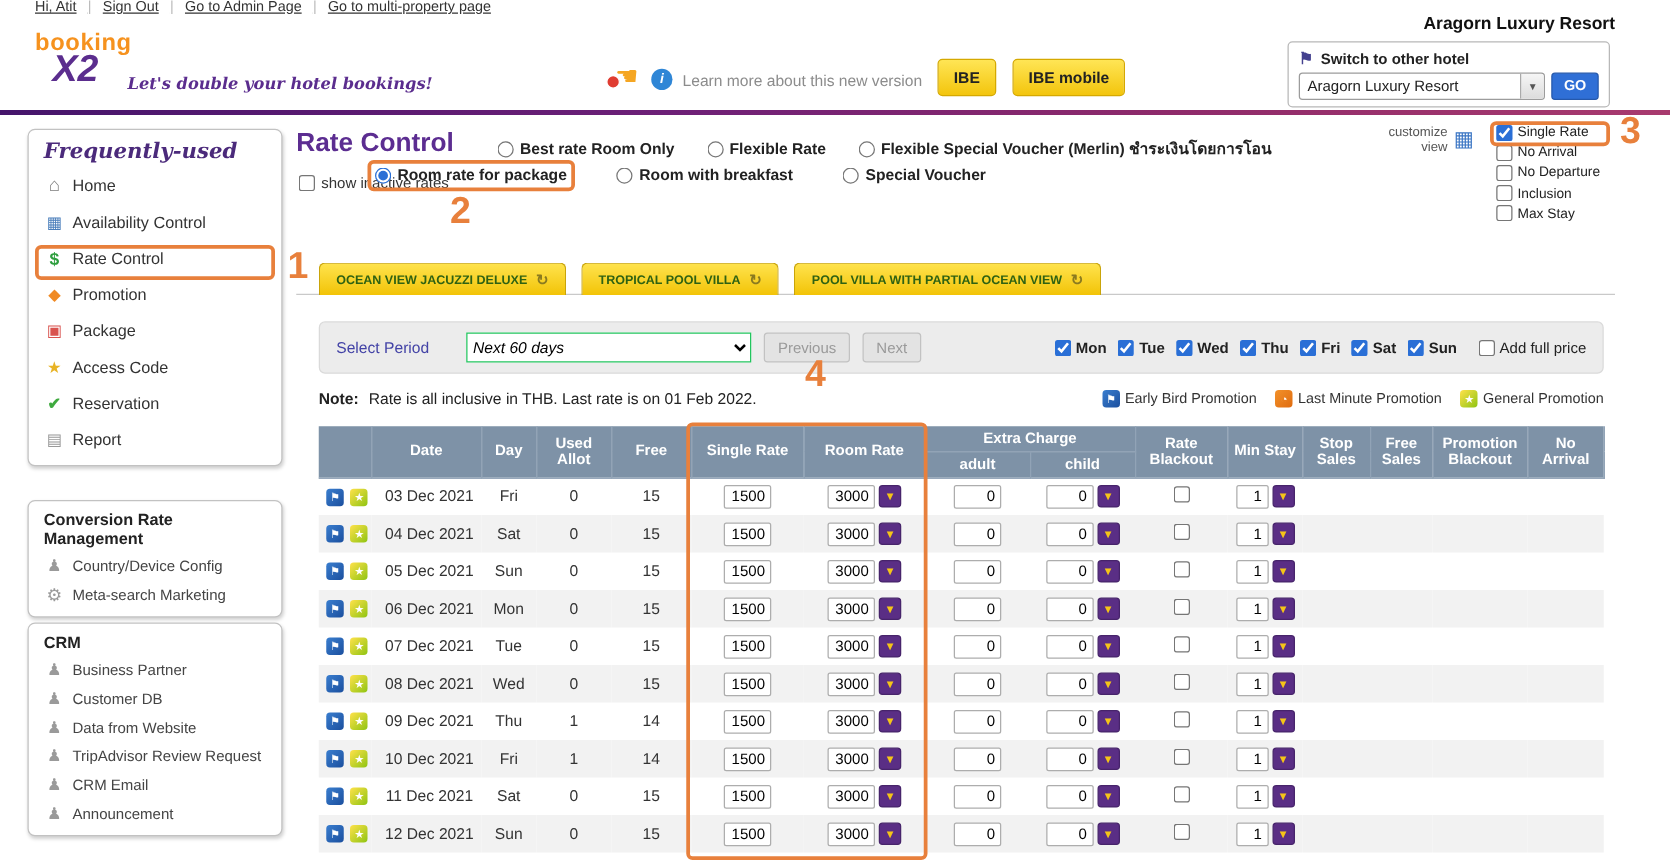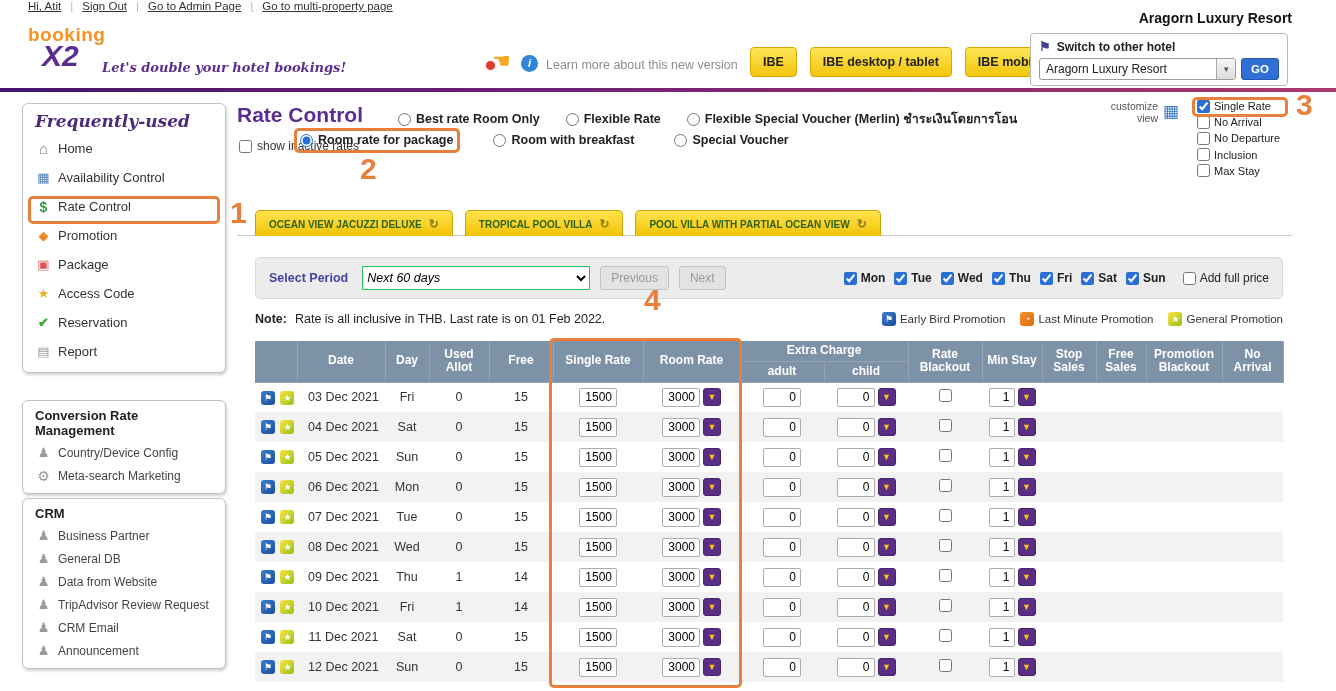--- a/index.html
+++ b/index.html
@@ -73,21 +73,21 @@
   
   .tab-strip { position:absolute; left:237px; top:204px; width:1055px; height:32px; display:flex; align-items:flex-end; gap:12px; padding-left:18px; border-bottom:1px solid #c9c9c9; }
   .tab { display:flex; align-items:center; gap:7px; padding:6px 13px 5px; background:linear-gradient(#ffe34d,#f2c307); border:1px solid #c9a40a; border-bottom:none; border-radius:5px 5px 0 0; font-size:10px; font-weight:bold; color:#2f6212; cursor:pointer; margin-bottom:-1px; white-space:nowrap; }
   .refresh-icon::before { content:"↻"; }
   .tab .refresh-icon { font-size:12px; color:#8a7a20; }
   .tab.active { background:#fff; border-color:#bfbfbf; border-bottom:1px solid #fff; color:#222; font-size:13.5px; padding:7px 16px 6px; }
   .tab.active .refresh-icon { color:#888; }
 
   
   .filter-bar { position:absolute; left:255px; top:257px; width:1028px; height:42px; background:#ececec; border:1px solid #dadada; border-radius:5px; display:flex; align-items:center; padding:0 13px; gap:10px; }
-  .sp-label { font-size:12.5px; font-weight:bold; color:#4343a6; margin-right:4px; }
+  .sp-label { font-size:12.5px; font-weight:normal; color:#4343a6; margin-right:20px; }
   .period-select { width:228px; height:24px; font-size:12.5px; border:1px solid #22c55e; background:#fff; font-family:inherit;font-style:italic; }
   .nav-btn { background:#e3e3e3; color:#9a9a9a; border:1px solid #c2c2c2; border-radius:3px; font-size:12px; padding:4px 10px; font-family:inherit; }
   .day-filters { display:flex; align-items:center; gap:9px; margin-left:auto; }
   .day-opt { display:flex; align-items:center; gap:4px; font-size:12px; font-weight:bold; cursor:pointer; }
   .afp { display:flex; align-items:center; gap:4px; font-size:12px; margin-left:8px; cursor:pointer; }
 
   
   .note-row { position:absolute; left:255px; top:312px; width:1028px; display:flex; align-items:center; font-size:12.5px; color:#222; }
   .note-label { font-weight:bold; margin-right:8px; }
   .legend { display:flex; align-items:center; gap:15px; margin-left:auto; font-size:11.5px; color:#333; }
@@ -147,21 +147,20 @@
     <span class="logo-x2">X2</span>
   </div>
   <div class="tagline">Let's double your hotel bookings!</div>
   <div class="hand-icon">
       <span class="badge"></span>
     </div>
   <div class="info-icon"></div>
   <div class="learn-more">Learn more about this new version</div>
   <div class="ibe-group">
     <button class="ibe-btn">IBE</button>
-    <button class="ibe-btn">IBE desktop / tablet</button>
     <button class="ibe-btn">IBE mobile</button>
   </div>
   <div class="switch-panel">
     <div class="switch-row1">
       <span class="flag-icon"></span>
       <span>Switch to other hotel</span>
     </div>
     <div class="switch-row2">
       <div class="combo">
         <span class="combo-text">Aragorn Luxury Resort</span>
@@ -233,21 +232,21 @@
   <div class="side-panel" id="panel-crm">
     <div class="panel-title">CRM</div>
 
       <div class="side-item small">
         <span class="mini-icon" data-icon="person"></span>
         <span>Business Partner</span>
       </div>
 
       <div class="side-item small">
         <span class="mini-icon" data-icon="person"></span>
-        <span>General DB</span>
+        <span>Customer DB</span>
       </div>
 
       <div class="side-item small">
         <span class="mini-icon" data-icon="person"></span>
         <span>Data from Website</span>
       </div>
 
       <div class="side-item small">
         <span class="mini-icon" data-icon="person"></span>
         <span>TripAdvisor Review Request</span>

